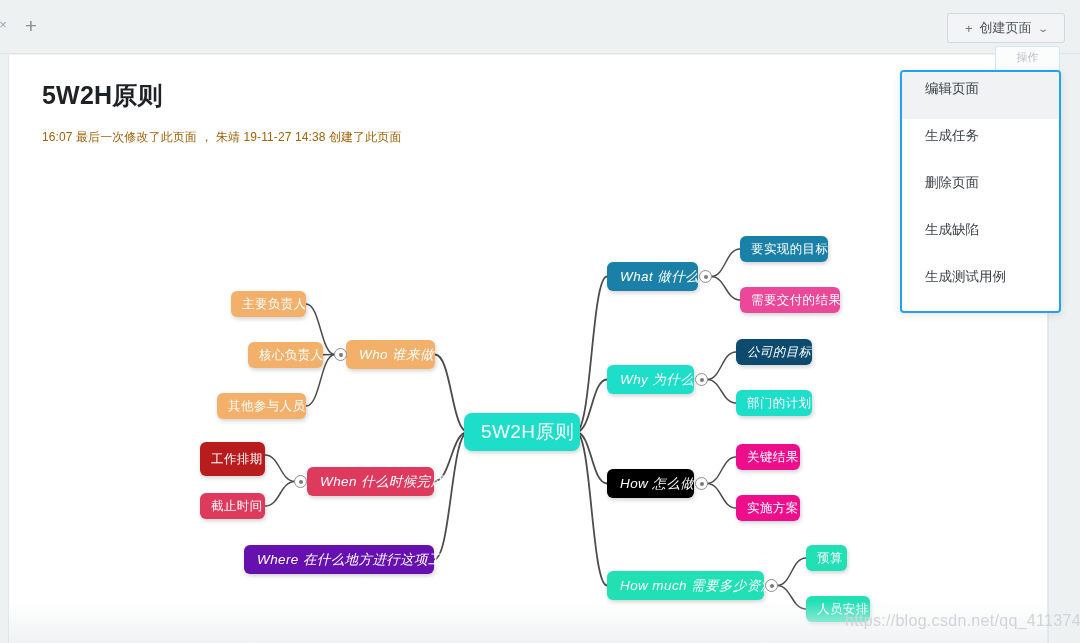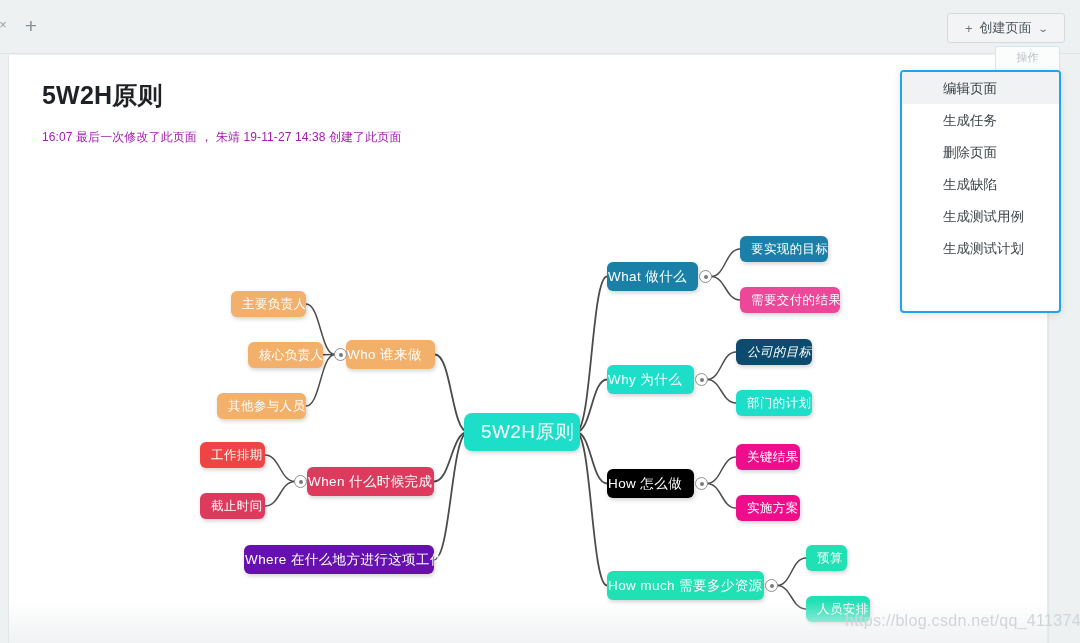--- a/index.html
+++ b/index.html
@@ -46,21 +46,21 @@
     position: absolute; left: 0; bottom: 0; width: 100%; height: 42px;
     background: linear-gradient(to bottom, rgba(255,255,255,0) 0%, #f0f2f3 100%);
     pointer-events: none;
   }
   .page-title {
     position: absolute; left: 33px; top: 24px;
     font-size: 25px; font-weight: bold; color: #1f2225; letter-spacing: 0.2px;
   }
   .page-meta {
     position: absolute; left: 33px; top: 74px;
-    font-size: 12px; color: #a21caf; letter-spacing: 0.1px;
+    font-size: 12px; color: #a16207; letter-spacing: 0.1px;
   }
 
   
   .right-rail {
     position: absolute; right: 0; top: 55px; width: 32px; height: 588px;
     background: #eef1f2; border-left: 1px solid #e2e6e8;
   }
 
   
   .action-btn {
@@ -70,36 +70,36 @@
     overflow: hidden; cursor: pointer;
   }
 
   
   .menu {
     position: absolute; left: 900px; top: 70px; width: 161px; height: 243px;
     background: #ffffff; border: 2px solid #1fa3f0; border-radius: 4px;
     box-shadow: 0 2px 8px rgba(0,0,0,0.10); z-index: 40; overflow: hidden;
   }
   .menu-item {
-    height: 32px; line-height: 33px; padding-left: 41px;
+    height: 47px; line-height: 33px; padding-left: 23px;
     font-size: 13.5px; color: #3b4348; cursor: pointer; white-space: nowrap;
   }
   .menu-item.active { background: #f0f2f3; }
 
   
   .mindmap { position: absolute; left: 0; top: 0; width: 1040px; height: 588px; }
   .mm-svg { position: absolute; left: 0; top: 0; width: 1040px; height: 588px; }
   .node {
     position: absolute; display: flex; align-items: center;
     border-radius: 6px; color: #ffffff; white-space: nowrap;
     box-shadow: 1px 2px 4px rgba(0,0,0,0.18);
     cursor: pointer; letter-spacing: 0.4px;
   }
   .node.root { font-size: 19px; padding: 0 17px; height: 38px; border-radius: 8px; }
-  .node.main { font-size: 13.5px; padding: 0 1px; height: 29px; }
+  .node.main { font-size: 13.5px; padding: 0 13px; height: 29px; font-style: italic; }
   .node.leaf { font-size: 12.5px; padding: 8px 11px; height: 26px; }
   .toggle {
     position: absolute; width: 13px; height: 13px; border-radius: 50%;
     background: #ffffff; border: 1px solid #8d8d8d; cursor: pointer; z-index: 5;
   }
   .toggle::after {
     content: ""; position: absolute; left: 50%; top: 50%;
     width: 4px; height: 4px; margin: -2px 0 0 -2px;
     border-radius: 50%; background: #7a7a7a;
   }
@@ -155,21 +155,21 @@
         </svg>
       <div id="mm-nodes">
           <div class="node root" style="left: 455px; top: 358px; width: 116px; height: 38px; background: rgb(29, 223, 201);">5W2H原则</div>
           <div class="node main" style="left: 337px; top: 285px; width: 89px; height: 29px; background: rgb(242, 176, 106);">Who 谁来做</div>
           <div class="toggle" style="left: 325px; top: 293px;"></div>
           <div class="node leaf" style="left: 222px; top: 236px; width: 75px; height: 26px; background: rgb(242, 176, 106);">主要负责人</div>
           <div class="node leaf" style="left: 239px; top: 287px; width: 75px; height: 26px; background: rgb(242, 176, 106);">核心负责人</div>
           <div class="node leaf" style="left: 208px; top: 338px; width: 89px; height: 26px; background: rgb(242, 176, 106);">其他参与人员</div>
           <div class="node main" style="left: 298px; top: 412px; width: 127px; height: 29px; background: rgb(221, 58, 94);">When 什么时候完成</div>
           <div class="toggle" style="left: 285px; top: 420px;"></div>
-          <div class="node leaf" style="left: 191px; top: 387px; width: 65px; height: 26px; background: #ef4444; text-align: center;">工作排期</div>
+          <div class="node leaf" style="left: 191px; top: 387px; width: 65px; height: 34px; background: #b91c1c; text-align: center;">工作排期</div>
           <div class="node leaf" style="left: 191px; top: 438px; width: 65px; height: 26px; background: rgb(221, 58, 94);">截止时间</div>
           <div class="node main" style="left: 235px; top: 490px; width: 190px; height: 29px; background: rgb(102, 16, 176);">Where 在什么地方进行这项工作</div>
           <div class="node main" style="left: 598px; top: 207px; width: 91px; height: 29px; background: rgb(26, 128, 168);">What 做什么</div>
           <div class="toggle" style="left: 690px; top: 215px;"></div>
           <div class="node leaf" style="left: 731px; top: 181px; width: 88px; height: 26px; background: rgb(26, 128, 168);">要实现的目标</div>
           <div class="node leaf" style="left: 731px; top: 232px; width: 100px; height: 26px; background: #ec4899; text-align: right;">需要交付的结果</div>
           <div class="node main" style="left: 598px; top: 310px; width: 87px; height: 29px; background: rgb(29, 223, 201);">Why 为什么</div>
           <div class="toggle" style="left: 686px; top: 318px;"></div>
           <div class="node leaf" style="left: 727px; top: 284px; width: 76px; height: 26px; background: #0c4a6e; font-style: italic;">公司的目标</div>
           <div class="node leaf" style="left: 727px; top: 335px; width: 76px; height: 26px; background: rgb(29, 223, 201);">部门的计划</div>

